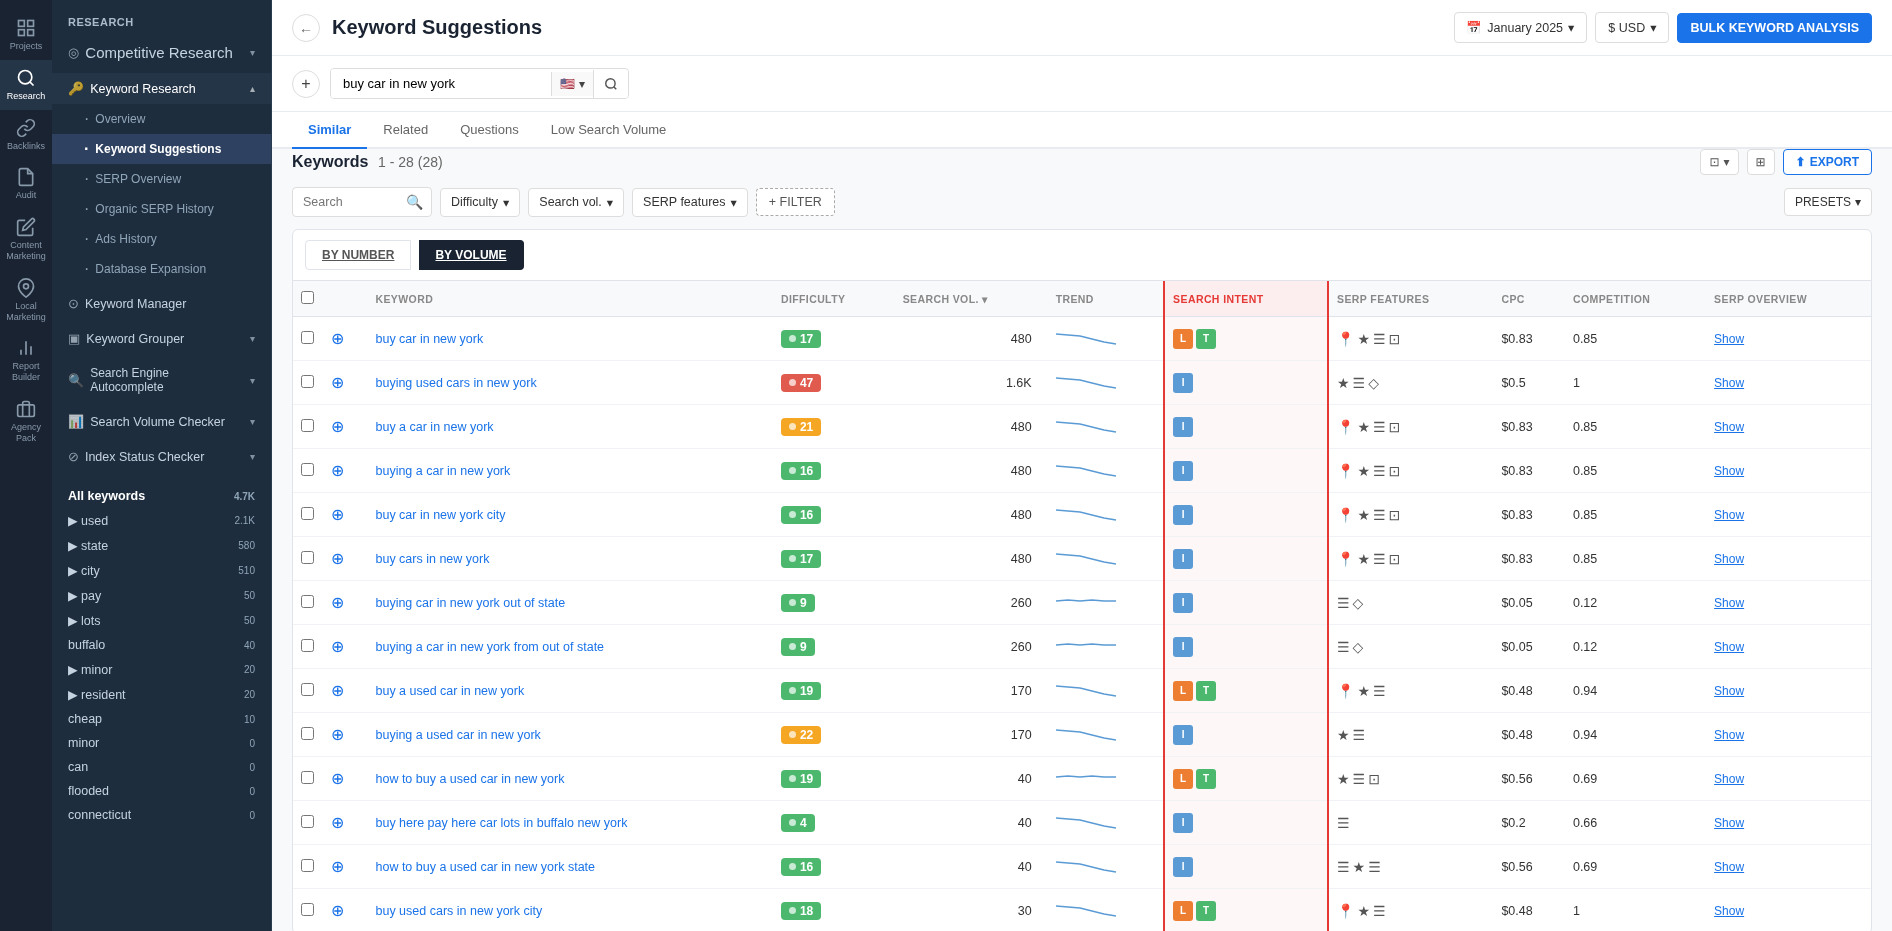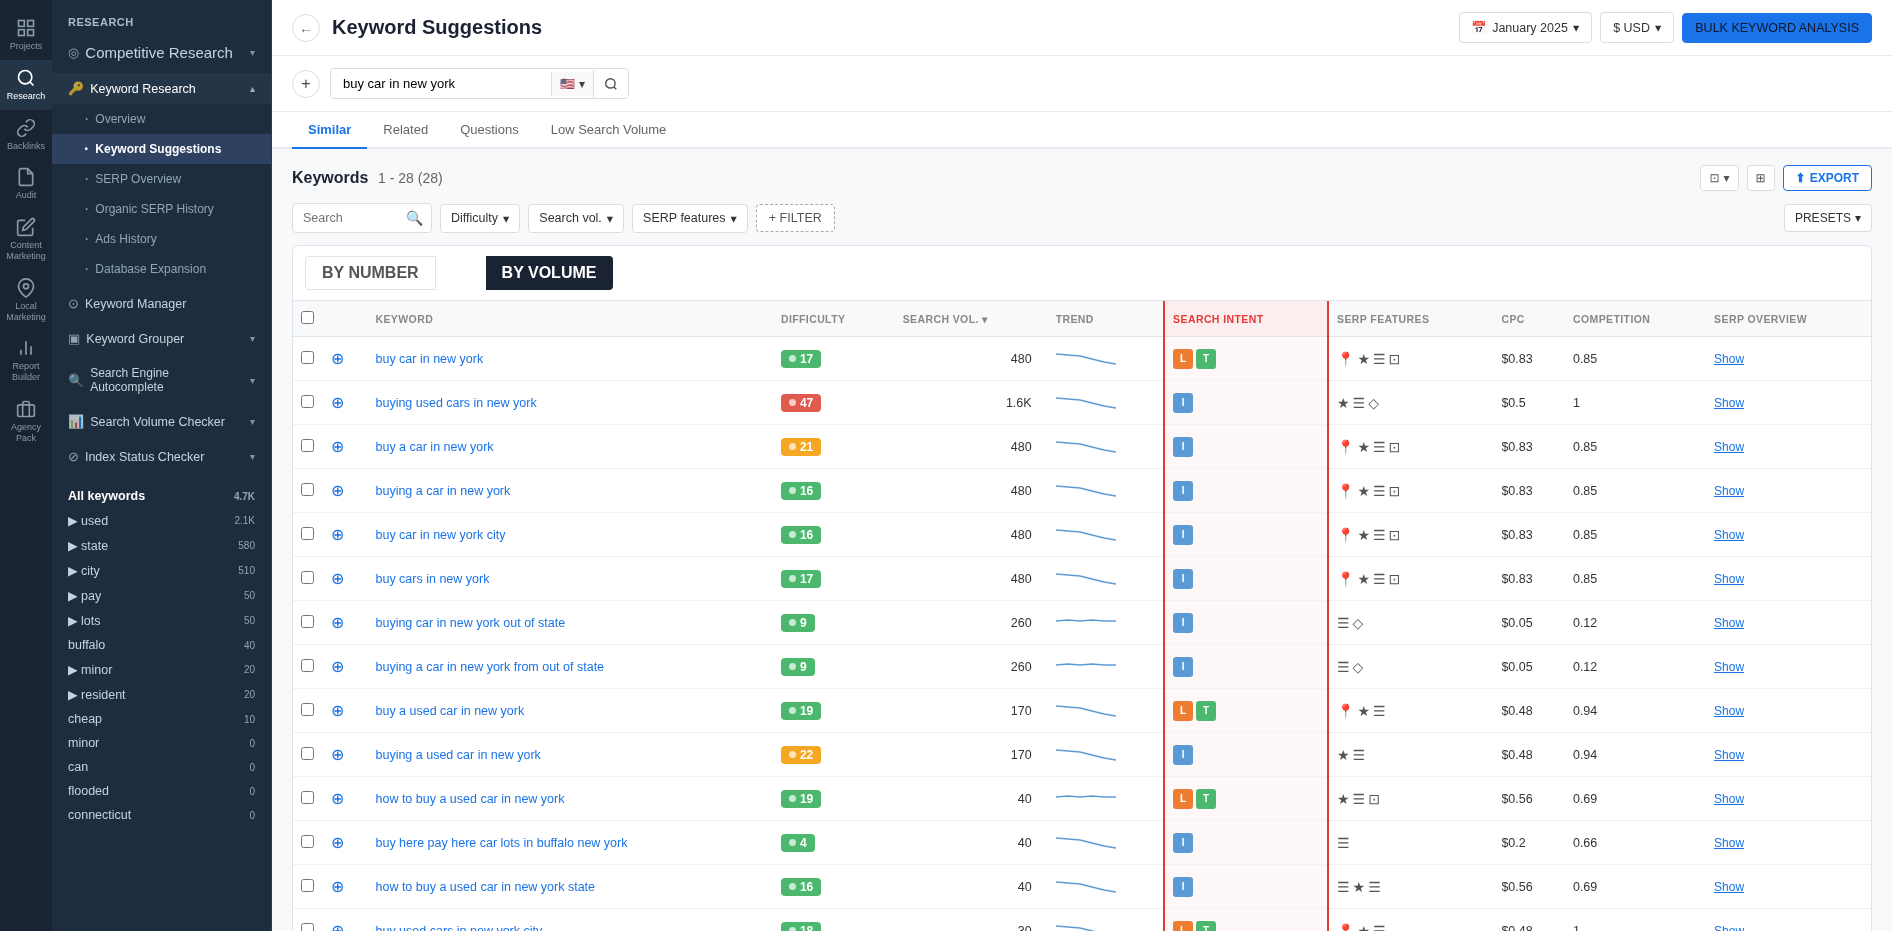--- a/index.html
+++ b/index.html
@@ -52,33 +52,33 @@
       padding: 12px 20px; background: #fff; border-bottom: 1px solid #e8ecf0; display: flex; align-items: center; gap: 10px; flex-shrink: 0;
     }
     .add-btn { width: 28px; height: 28px; border-radius: 50%; border: 1px solid #ddd; background: #fff; display: flex; align-items: center; justify-content: center; cursor: pointer; color: #444; font-size: 16px; }
     .search-input-wrap { display: flex; align-items: center; border: 1px solid #ddd; border-radius: 4px; overflow: hidden; background: #fff; }
     .search-input { border: none; outline: none; padding: 7px 12px; font-size: 13px; width: 220px; }
     .flag-select { display: flex; align-items: center; gap: 4px; padding: 5px 8px; border-left: 1px solid #ddd; cursor: pointer; font-size: 12px; color: #444; background: #f9f9f9; }
     .search-icon-btn { padding: 7px 10px; border-left: 1px solid #ddd; background: #fff; cursor: pointer; color: #555; display: flex; align-items: center; }
     .date-btn, .currency-btn, .bulk-btn {
       padding: 7px 12px; border: 1px solid #ddd; border-radius: 4px; background: #fff; cursor: pointer; font-size: 12.5px; display: flex; align-items: center; gap: 5px; color: #333; white-space: nowrap;
     }
-    .bulk-btn { background: #1a73e8; color: #0f172a; border-color: #1a73e8; font-weight: 400; }
+    .bulk-btn { background: #1a73e8; color: #ffffff; border-color: #1a73e8; font-weight: 700; }
 
     
     .tabs-row {
       padding: 0 20px; background: #fff; border-bottom: 2px solid #e8ecf0; display: flex; gap: 0; flex-shrink: 0;
     }
     .tab {
       padding: 10px 16px; font-size: 13px; color: #666; cursor: pointer; border-bottom: 2px solid transparent; margin-bottom: -2px;
     }
     .tab.active { color: #1a73e8; border-bottom-color: #1a73e8; font-weight: 600; }
 
     
-    .content { flex: 1; overflow-y: auto; padding: 16px 20px; background: #f8f9fb; }
+    .content { flex: 1; overflow-y: auto; padding: 0 20px; background: #f8f9fb; }
 
     
     .keywords-header {
       display: flex; align-items: center; justify-content: space-between; margin-bottom: 12px;
     }
     .keywords-title { font-size: 16px; font-weight: 700; color: #1a2332; }
     .keywords-count { font-size: 14px; color: #666; font-weight: 400; margin-left: 6px; }
     .toolbar-right { display: flex; align-items: center; gap: 8px; }
     .view-btn { padding: 5px 8px; border: 1px solid #ddd; border-radius: 4px; background: #fff; cursor: pointer; color: #555; display: flex; align-items: center; gap: 4px; font-size: 12px; }
     .export-btn { padding: 5px 12px; border: 1px solid #1a73e8; border-radius: 4px; background: #fff; cursor: pointer; color: #1a73e8; display: flex; align-items: center; gap: 4px; font-size: 12px; font-weight: 600; }
@@ -92,24 +92,24 @@
     .filter-search-icon { position: absolute; right: 8px; top: 50%; transform: translateY(-50%); color: #aaa; font-size: 14px; }
     .filter-dropdown {
       padding: 6px 10px; border: 1px solid #ddd; border-radius: 4px; background: #fff; cursor: pointer; font-size: 12.5px; display: flex; align-items: center; gap: 5px; color: #333;
     }
     .filter-add { padding: 6px 12px; border: 1px dashed #aaa; border-radius: 4px; background: #fff; cursor: pointer; font-size: 12.5px; display: flex; align-items: center; gap: 4px; color: #555; }
     .presets-btn { margin-left: auto; padding: 6px 10px; border: 1px solid #ddd; border-radius: 4px; background: #fff; cursor: pointer; font-size: 12px; display: flex; align-items: center; gap: 4px; color: #333; }
 
     
     .table-container { background: #fff; border-radius: 6px; border: 1px solid #e0e4ea; overflow: hidden; }
     .toggle-btn {
-      padding: 7px 16px; font-size: 16px; font-weight: 600; cursor: pointer; border: 1px solid #e0e4ea; background: #fff; color: #555;
+      padding: 7px 16px; font-size: 12px; font-weight: 600; cursor: pointer; border: 1px solid #e0e4ea; background: #fff; color: #555; text-decoration: underline;
     }
     .toggle-btn:first-child { border-radius: 4px 0 0 4px; }
-    .toggle-btn:last-child { border-radius: 0 4px 4px 0; border-left: none; margin-left: 42px; }
+    .toggle-btn:last-child { border-radius: 0 4px 4px 0; border-left: none; }
     .toggle-btn.active { background: #1a2332; color: #fff; border-color: #1a2332; }
 
     
     .kw-table { width: 100%; border-collapse: collapse; }
     .kw-table th {
       padding: 10px 8px; font-size: 10.5px; font-weight: 600; color: #888; text-align: left; background: #f8f9fb; border-bottom: 1px solid #e0e4ea; text-transform: uppercase; letter-spacing: 0.4px; white-space: nowrap;
     }
     .kw-table th.sortable { cursor: pointer; }
     .kw-table td { padding: 9px 8px; font-size: 12.5px; border-bottom: 1px solid #f0f2f5; vertical-align: middle; }
 

